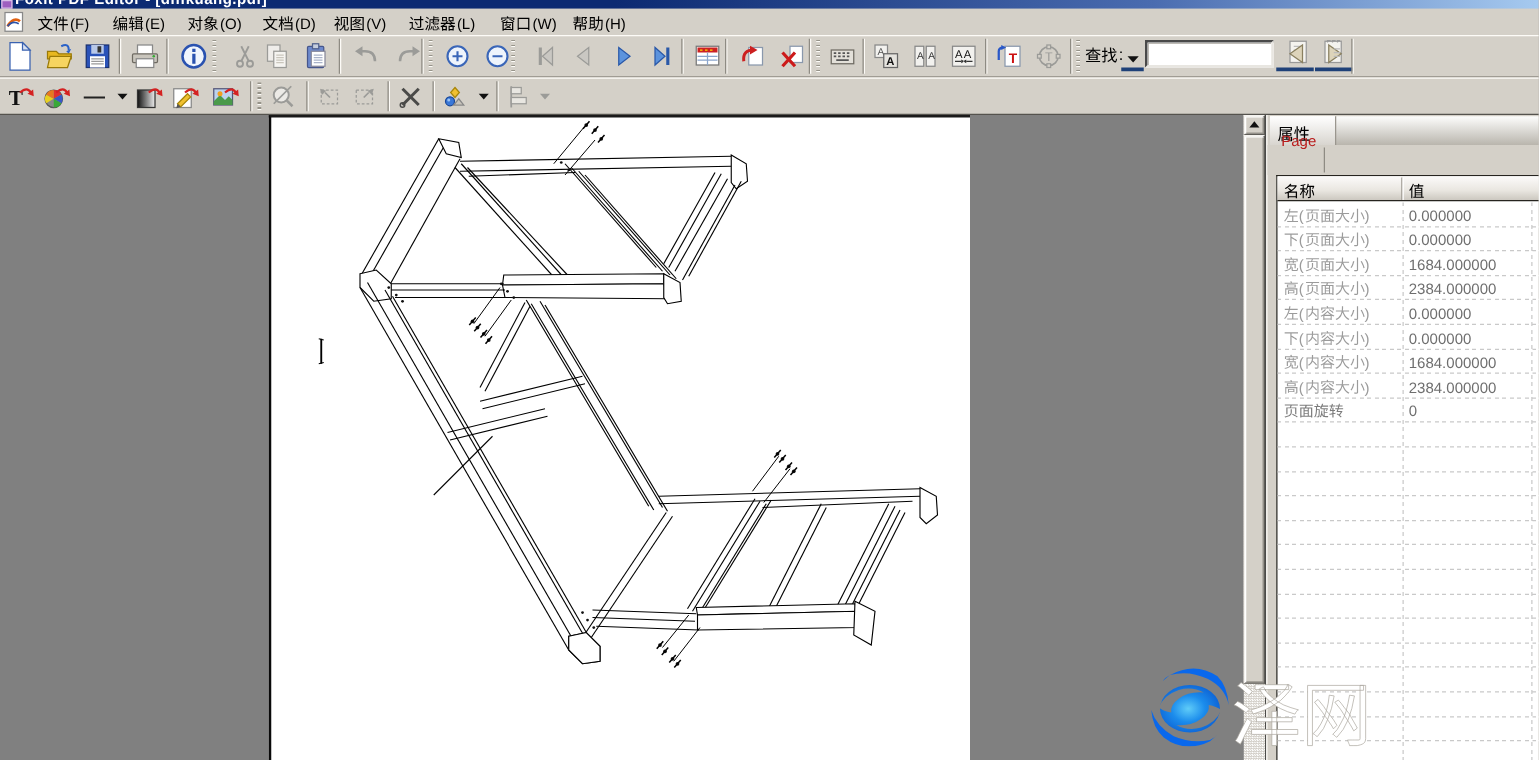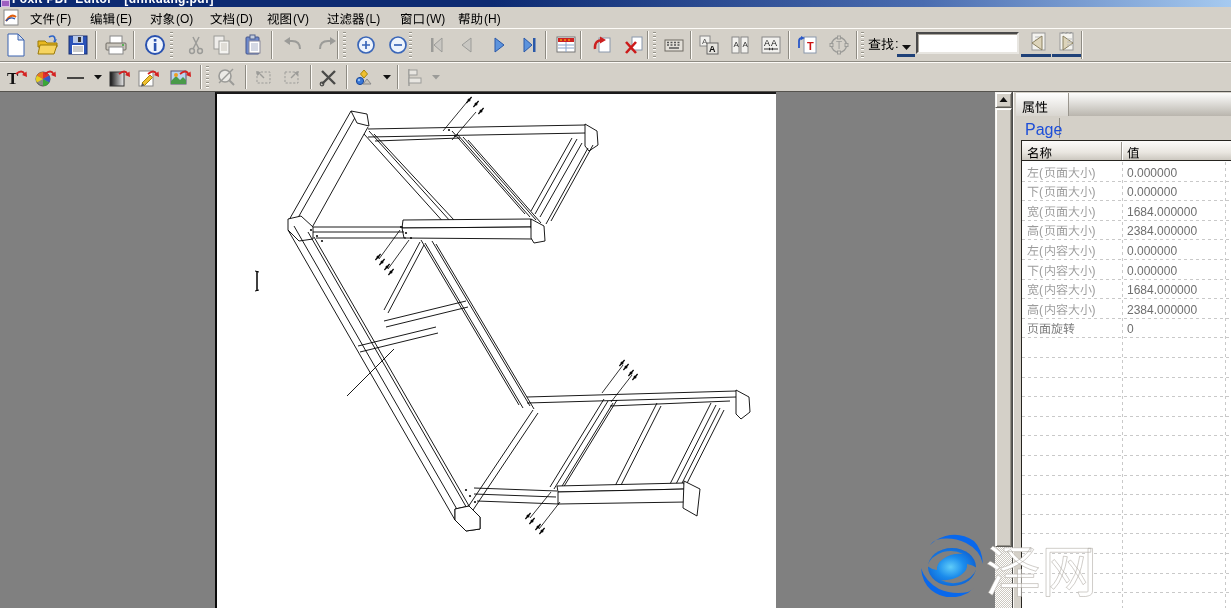--- a/index.html
+++ b/index.html
@@ -466,21 +466,21 @@
 <div class="abs" style="left:1016px;top:93px;width:215px;height:23px;background:linear-gradient(180deg,#fdfdfc,#b9b5ad)"></div>
 <div class="abs" style="left:1016px;top:93px;width:53px;height:23px;background:linear-gradient(180deg,#fff,#d8d5cf);border-right:1px solid #9a968e"></div>
 <svg style="position:absolute;left:1022.0px;top:100.0px;overflow:visible" width="28" height="17">
     <g fill="#000" transform="translate(0,12.0) scale(0.130,-0.130)">
       <use href="#g23646" x="0"></use>
       <use href="#g24615" x="100"></use>
     </g>
   </svg>
 <div class="abs" style="left:1014px;top:116px;width:217px;height:24px;background:#d4d0c8"></div>
 <div class="abs" style="left:1059px;top:118px;width:1px;height:20px;background:#8e8b83"></div>
-<div style="position:absolute;left:1025.0px;top:121.0px;font-size:16px;color:#1d4ed8;font-weight:normal;letter-spacing:0;white-space:pre">Page</div>
+<div style="position:absolute;left:1025.0px;top:106px;font-size:12px;color:#b91c1c;font-weight:normal;letter-spacing:0;white-space:pre">Page</div>
 <div class="abs" style="left:1021px;top:140px;width:210px;height:468px;background:#fff;border-top:1px solid #26241f;border-left:1px solid #26241f"></div>
 <div class="abs" style="left:1022px;top:141px;width:209px;height:20px;background:linear-gradient(180deg,#fcfbfa 0%,#e9e6e0 60%,#ccc8c0 100%);border-bottom:1px solid #26241f"></div>
 <div class="abs" style="left:1121px;top:142px;width:1px;height:18px;background:#9a968e"></div>
 <div class="abs" style="left:1122px;top:142px;width:1px;height:18px;background:#fff"></div>
 <svg style="position:absolute;left:1027.0px;top:145.5px;overflow:visible" width="27" height="16">
     <g fill="#000" transform="translate(0,11.5) scale(0.125,-0.125)">
       <use href="#g21517" x="0"></use>
       <use href="#g31216" x="100"></use>
     </g>
   </svg>

